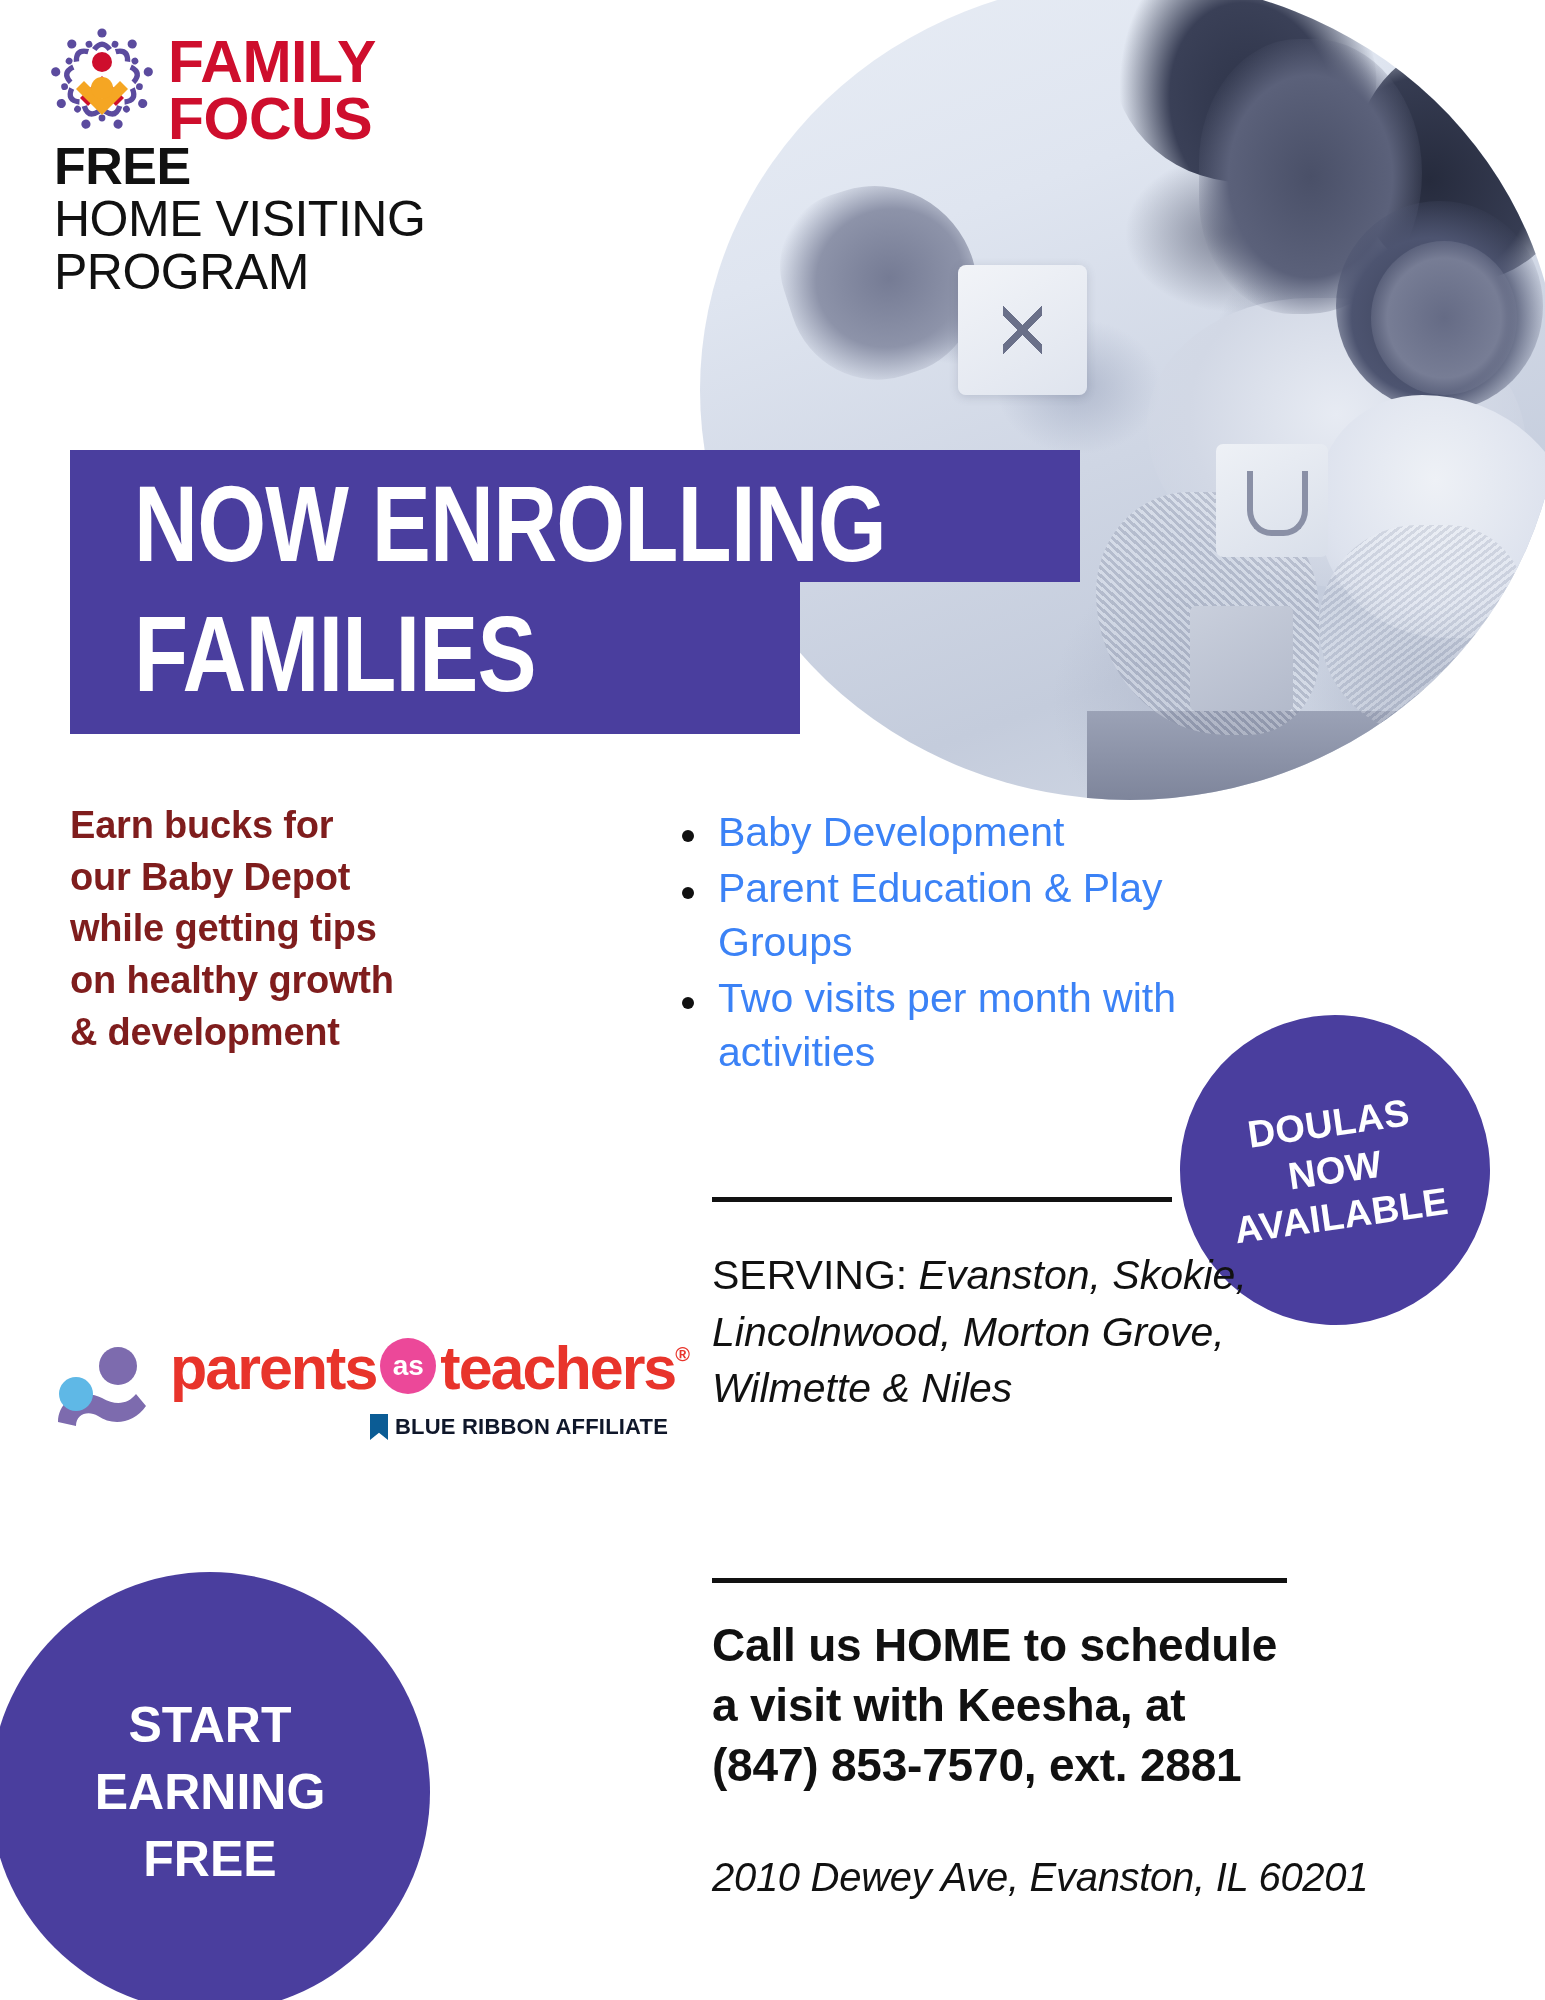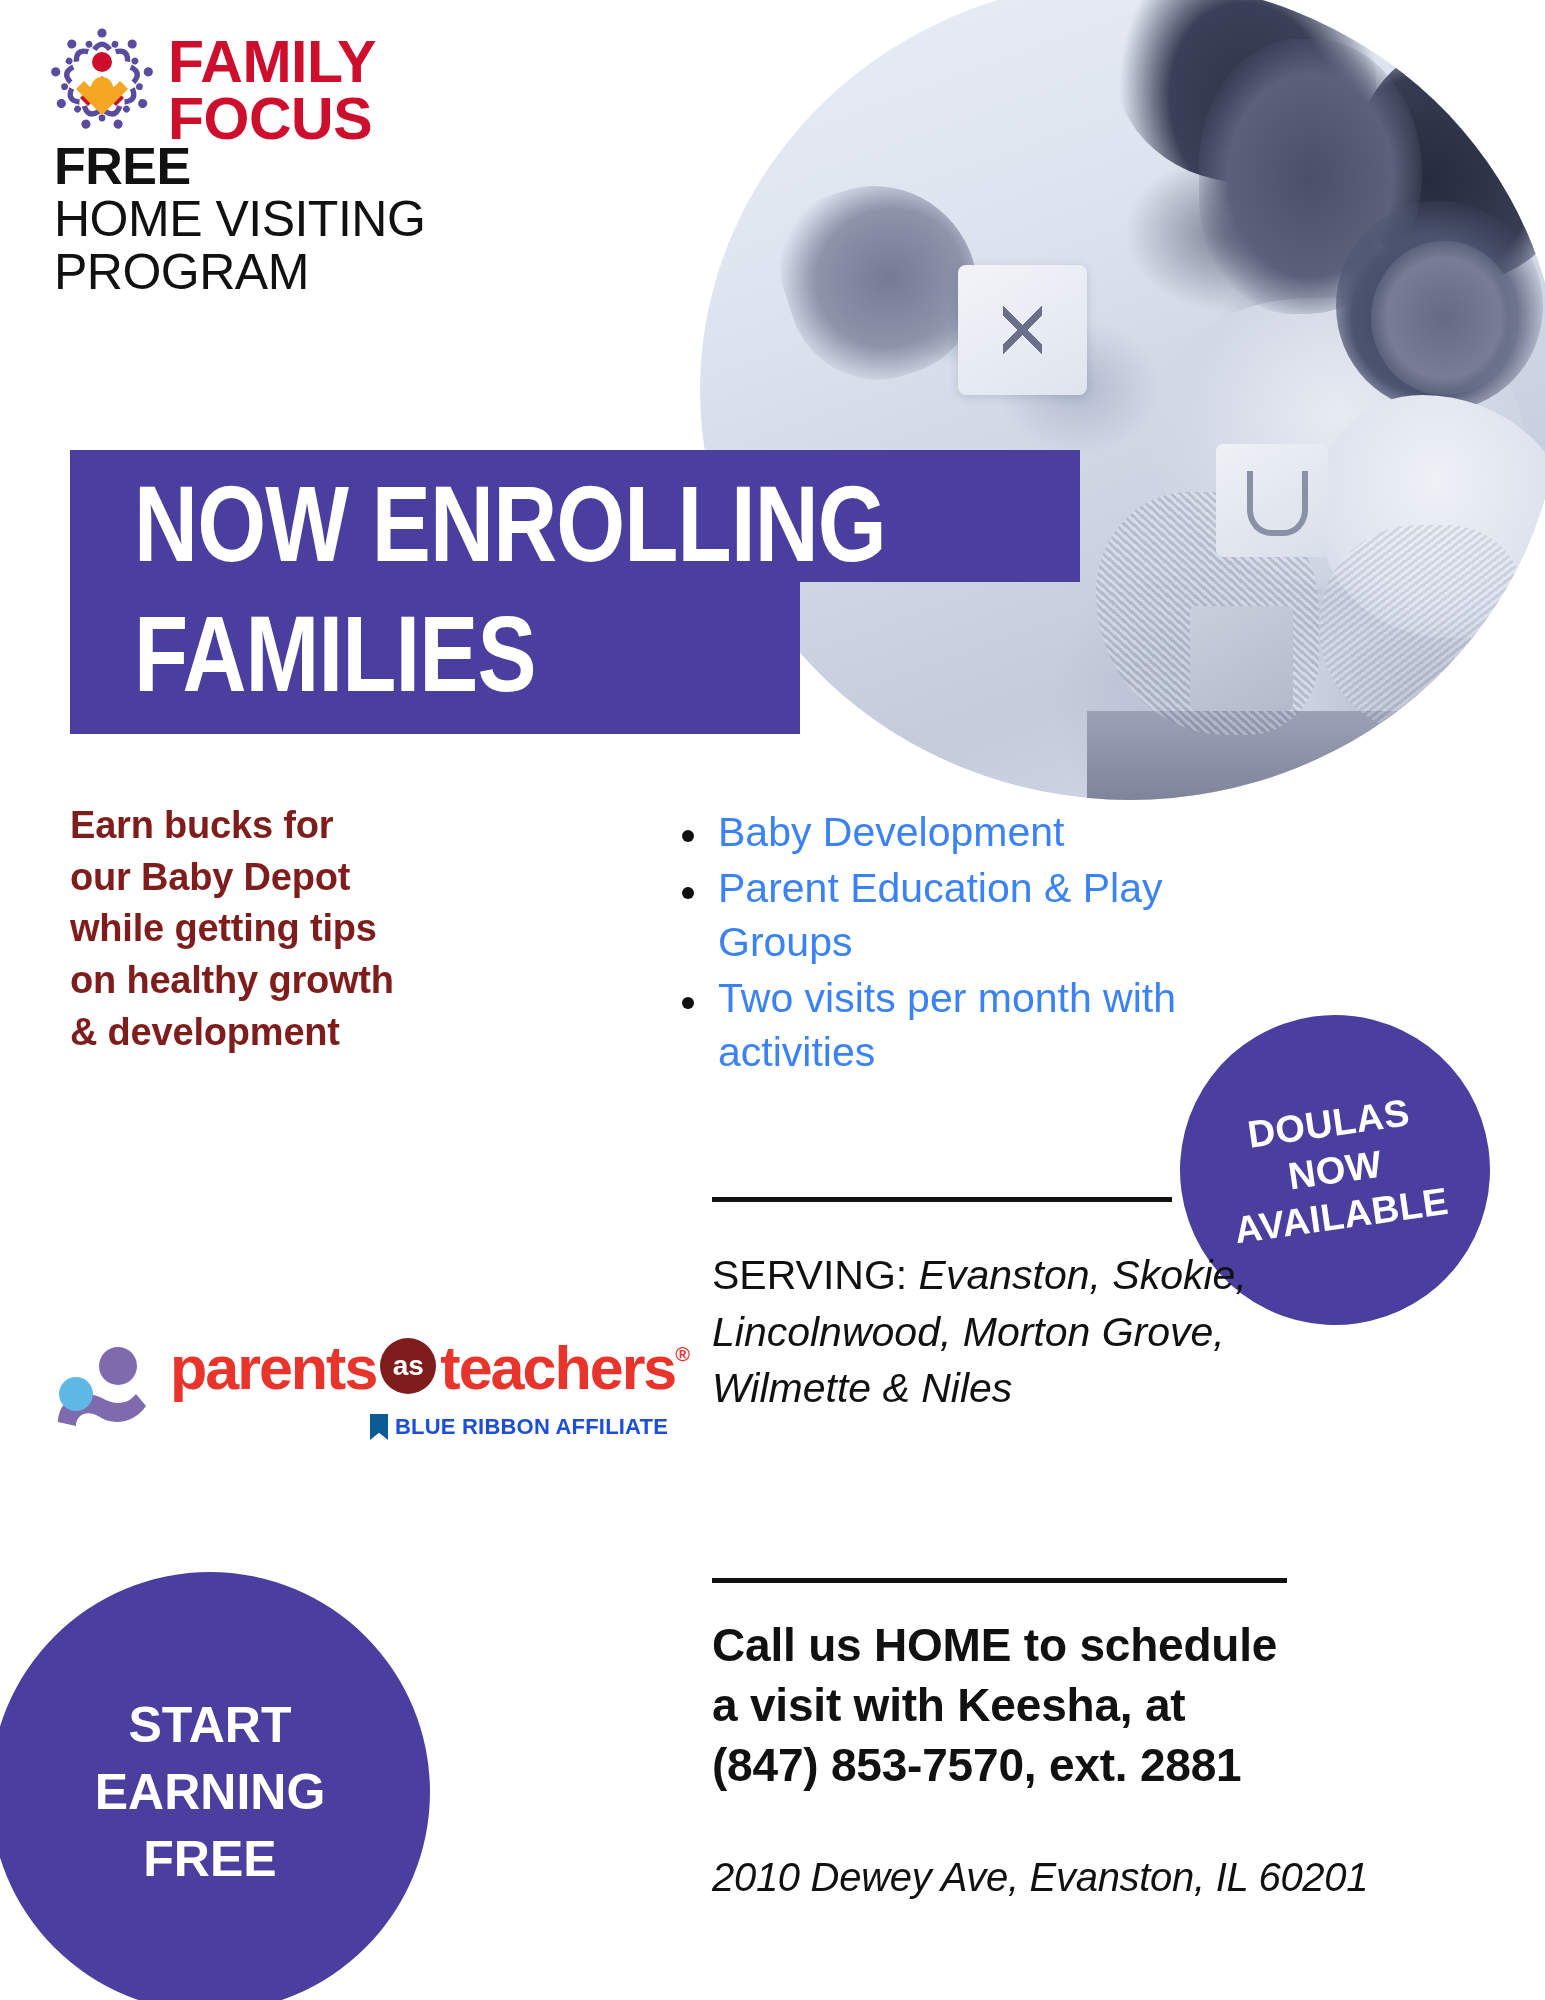--- a/index.html
+++ b/index.html
@@ -123,25 +123,25 @@
   .serving{position:absolute;left:712px;top:1247px;width:600px;
     font-size:41px;line-height:1.38;color:#111;font-style:italic;}
   .serving b{font-style:normal;font-weight:400;text-align:center;}
 
   
   .pat{position:absolute;left:50px;top:1330px;width:580px;height:115px;}
   .pat-mark{position:absolute;left:0;top:14px;width:110px;height:86px;}
   .pat-word{position:absolute;left:120px;top:8px;white-space:nowrap;
     font-size:61px;font-weight:700;color:#E8342B;letter-spacing:-2px;line-height:1;}
   .pat-as{display:inline-block;width:56px;height:56px;border-radius:50%;
-    background:#7f1d1d;color:#fff;font-size:28px;font-weight:700;
+    background:#ec4899;color:#fff;font-size:28px;font-weight:700;
     text-align:center;line-height:56px;vertical-align:14px;margin:0 4px;letter-spacing:0;}
   .pat-reg{font-size:20px;vertical-align:28px;}
   .pat-ribbon{position:absolute;left:320px;top:84px;white-space:nowrap;
-    color:#1d4ed8;font-size:22px;font-weight:700;letter-spacing:.2px;}
+    color:#0f172a;font-size:22px;font-weight:700;letter-spacing:.2px;}
   .pat-flag{display:inline-block;width:18px;height:26px;background:#0B5C95;
     vertical-align:-6px;margin-right:7px;
     -webkit-clip-path:polygon(0 0,100% 0,100% 100%,50% 72%,0 100%);
     clip-path:polygon(0 0,100% 0,100% 100%,50% 72%,0 100%);}
 
   
   .badge-start{position:absolute;left:-10px;top:1572px;width:440px;height:440px;
     background:#4A3E9E;border-radius:50%;display:flex;flex-direction:column;
     align-items:center;justify-content:center;color:#fff;
     font-weight:700;font-size:50px;line-height:1.34;text-align:center;letter-spacing:0;}

